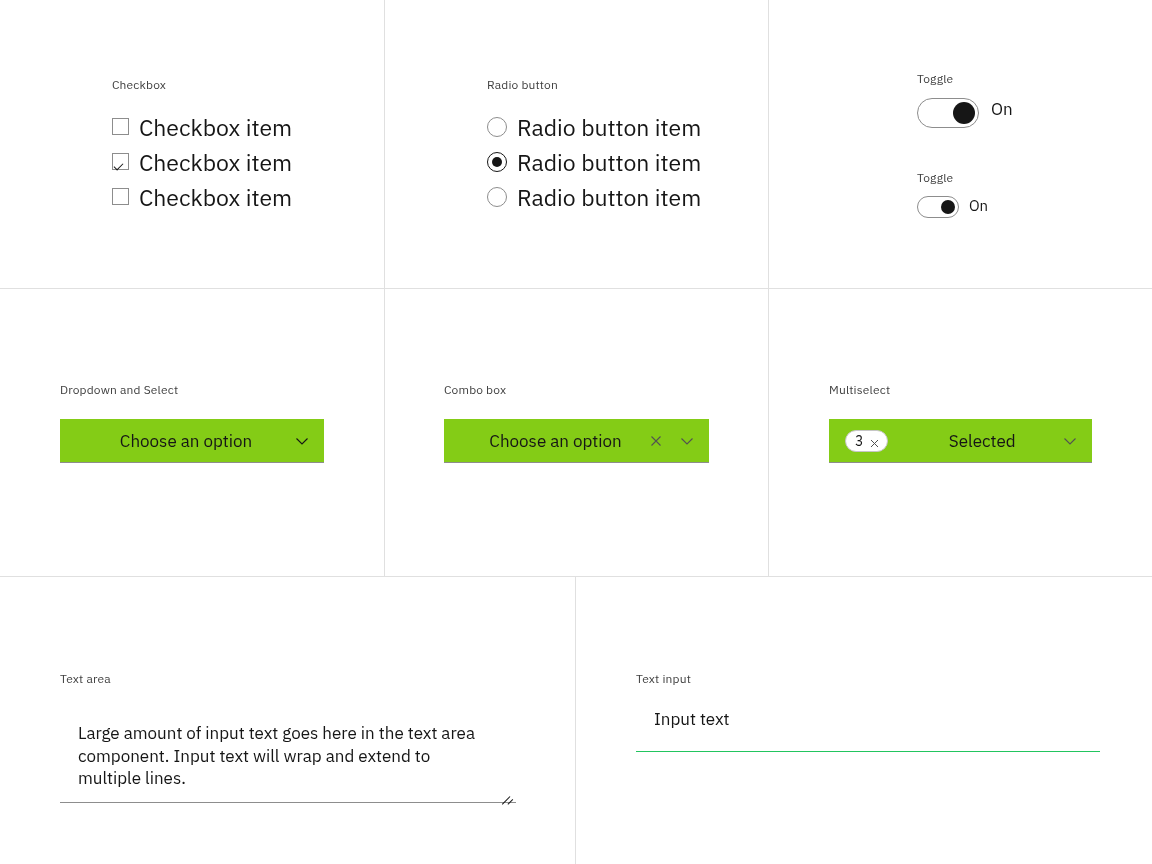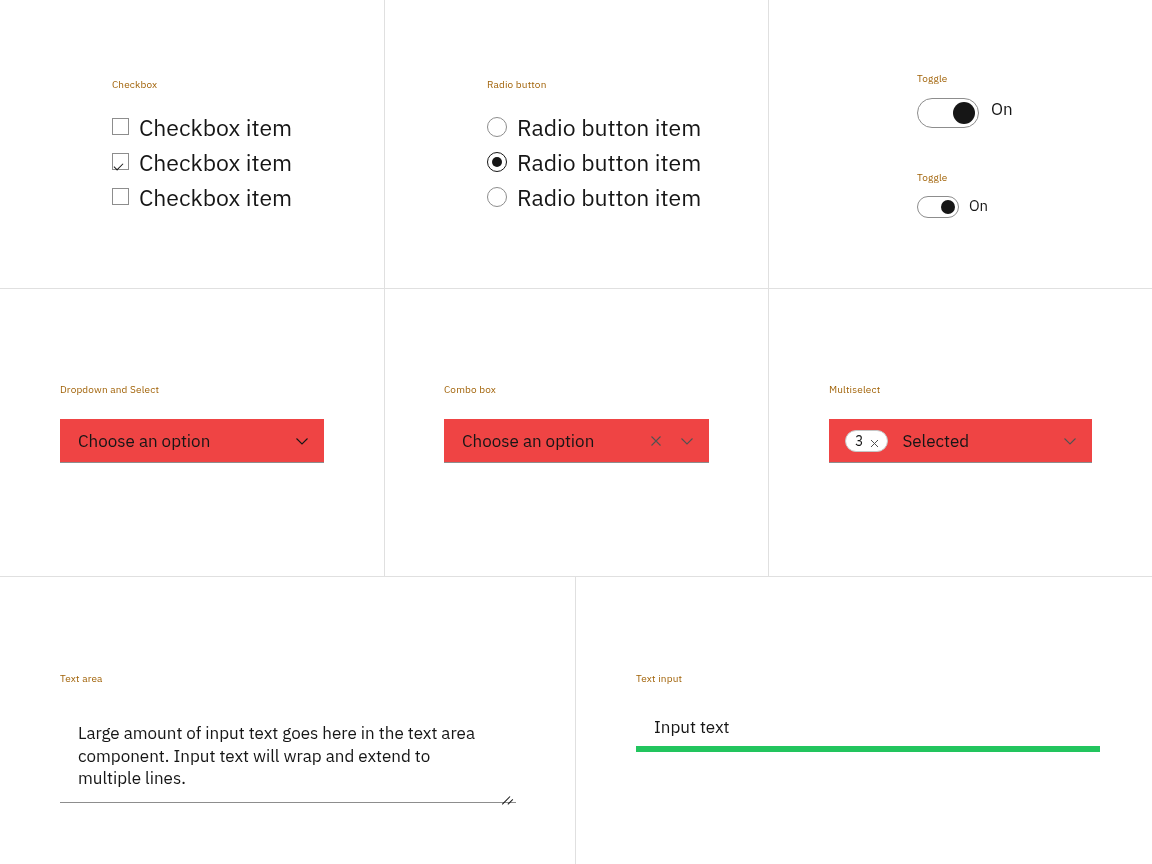--- a/index.html
+++ b/index.html
@@ -23,23 +23,23 @@
     width: 1px;
     background: #e0e0e0;
   }
   .hline {
     position: absolute;
     height: 1px;
     background: #e0e0e0;
   }
 
   .label {
-    font-size: 10px;
+    font-size: 12px;
     line-height: 18px;
-    color: #a16207;
+    color: #404040;
     letter-spacing: 0.16px;
   }
 
   
   .cell { position: absolute; }
 
   .opt-row {
     display: flex;
     align-items: center;
     height: 35px;
@@ -141,22 +141,23 @@
     color: #161616;
   }
   .toggle-state.sm { font-size: 15px; margin-left: 10px; }
 
   
   .field {
     border-bottom: 1px solid #8d8d8d;
     display: flex;
     align-items: center;
     height: 44px;
-    background: #ef4444;
+    background: #84cc16;
     padding: 0 0 0 18px;
+    text-align: center;
   }
   .field-text {
     font-size: 17px;
     color: #161616;
     flex: 1 1 auto;
     white-space: nowrap;
   }
   .chev {
     width: 16px;
     height: 16px;
@@ -218,24 +219,23 @@
     background: #161616;
     transform-origin: right center;
   }
   .resize-handle span:nth-child(1) {
     width: 11px; bottom: 2px; transform: rotate(-45deg);
   }
   .resize-handle span:nth-child(2) {
     width: 7px; bottom: 2px; right: 0; transform: rotate(-45deg) translate(0, 4px);
   }
   .input-box {
-    border-bottom: 6px solid #22c55e;
+    border-bottom: 1px solid #22c55e;
     height: 44px;
     display: flex;
-    align-items: center;
     padding-left: 18px;
     background: #fff;
   }
   .input-text { font-size: 17px; color: #161616; }
 </style>
 </head>
 <body>
 
 <div class="vline" style="left:384px; top:0; height:576px;"></div>
 <div class="vline" style="left:768px; top:0; height:288px;"></div>

